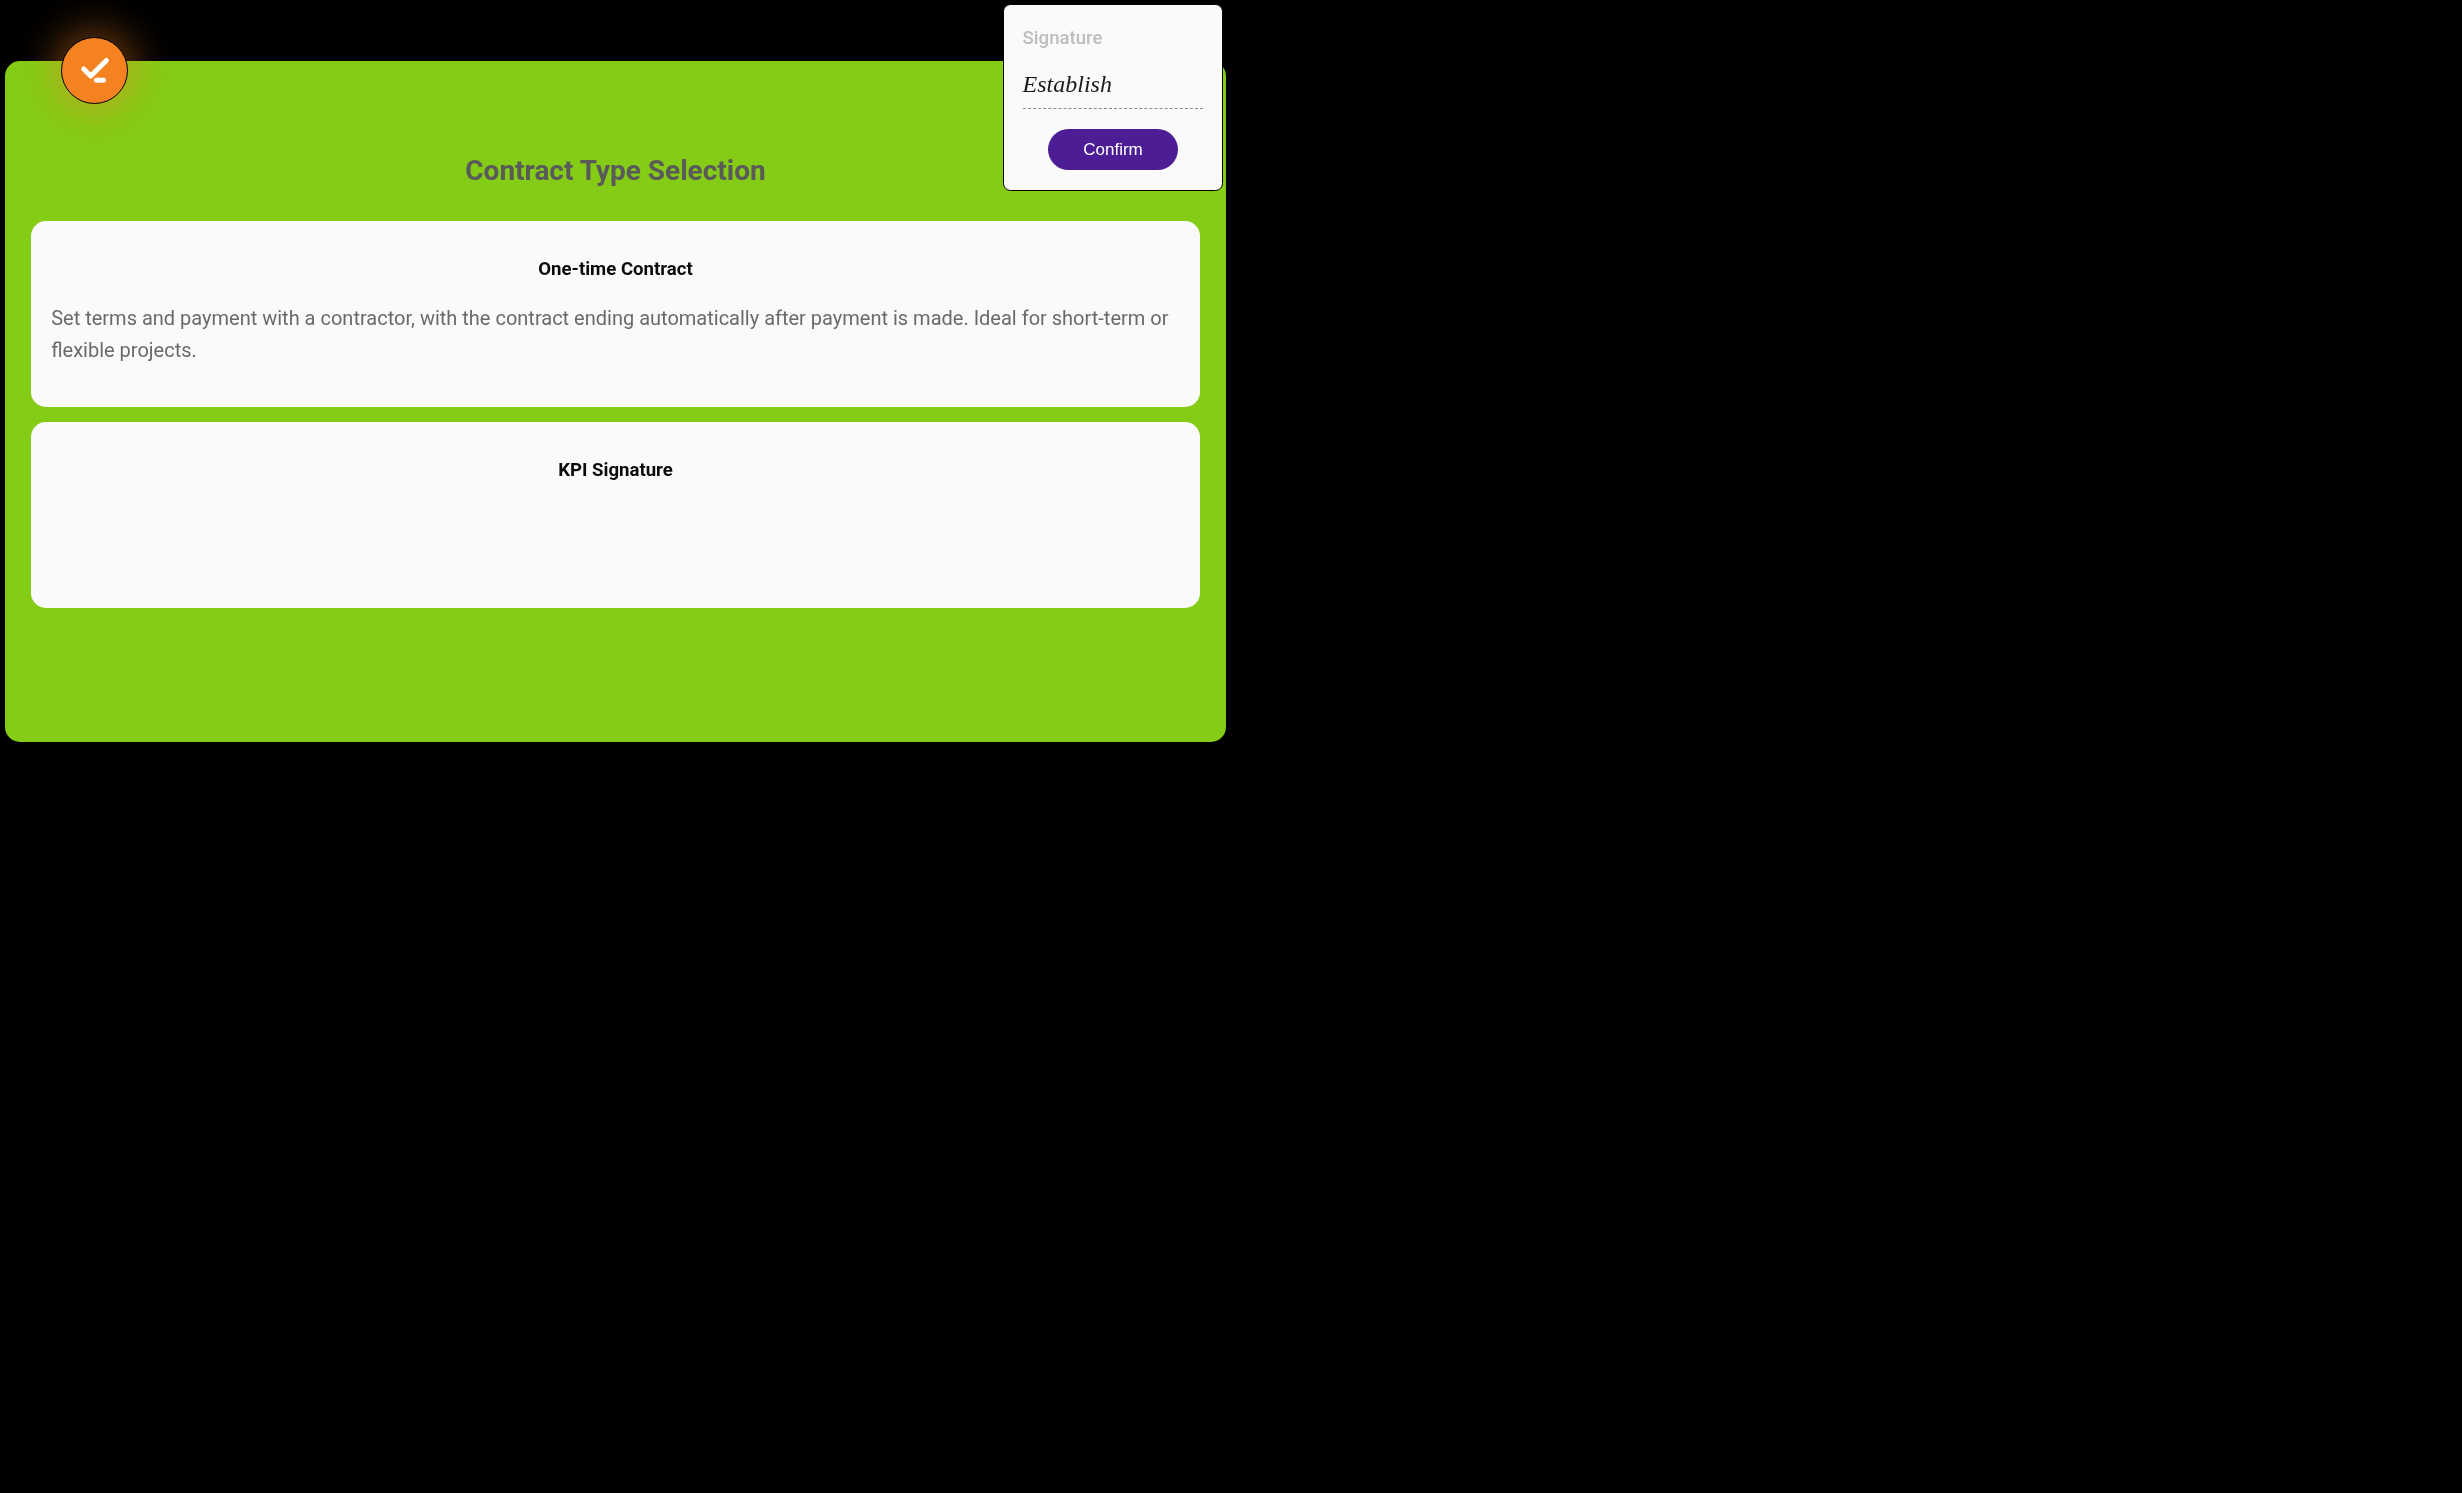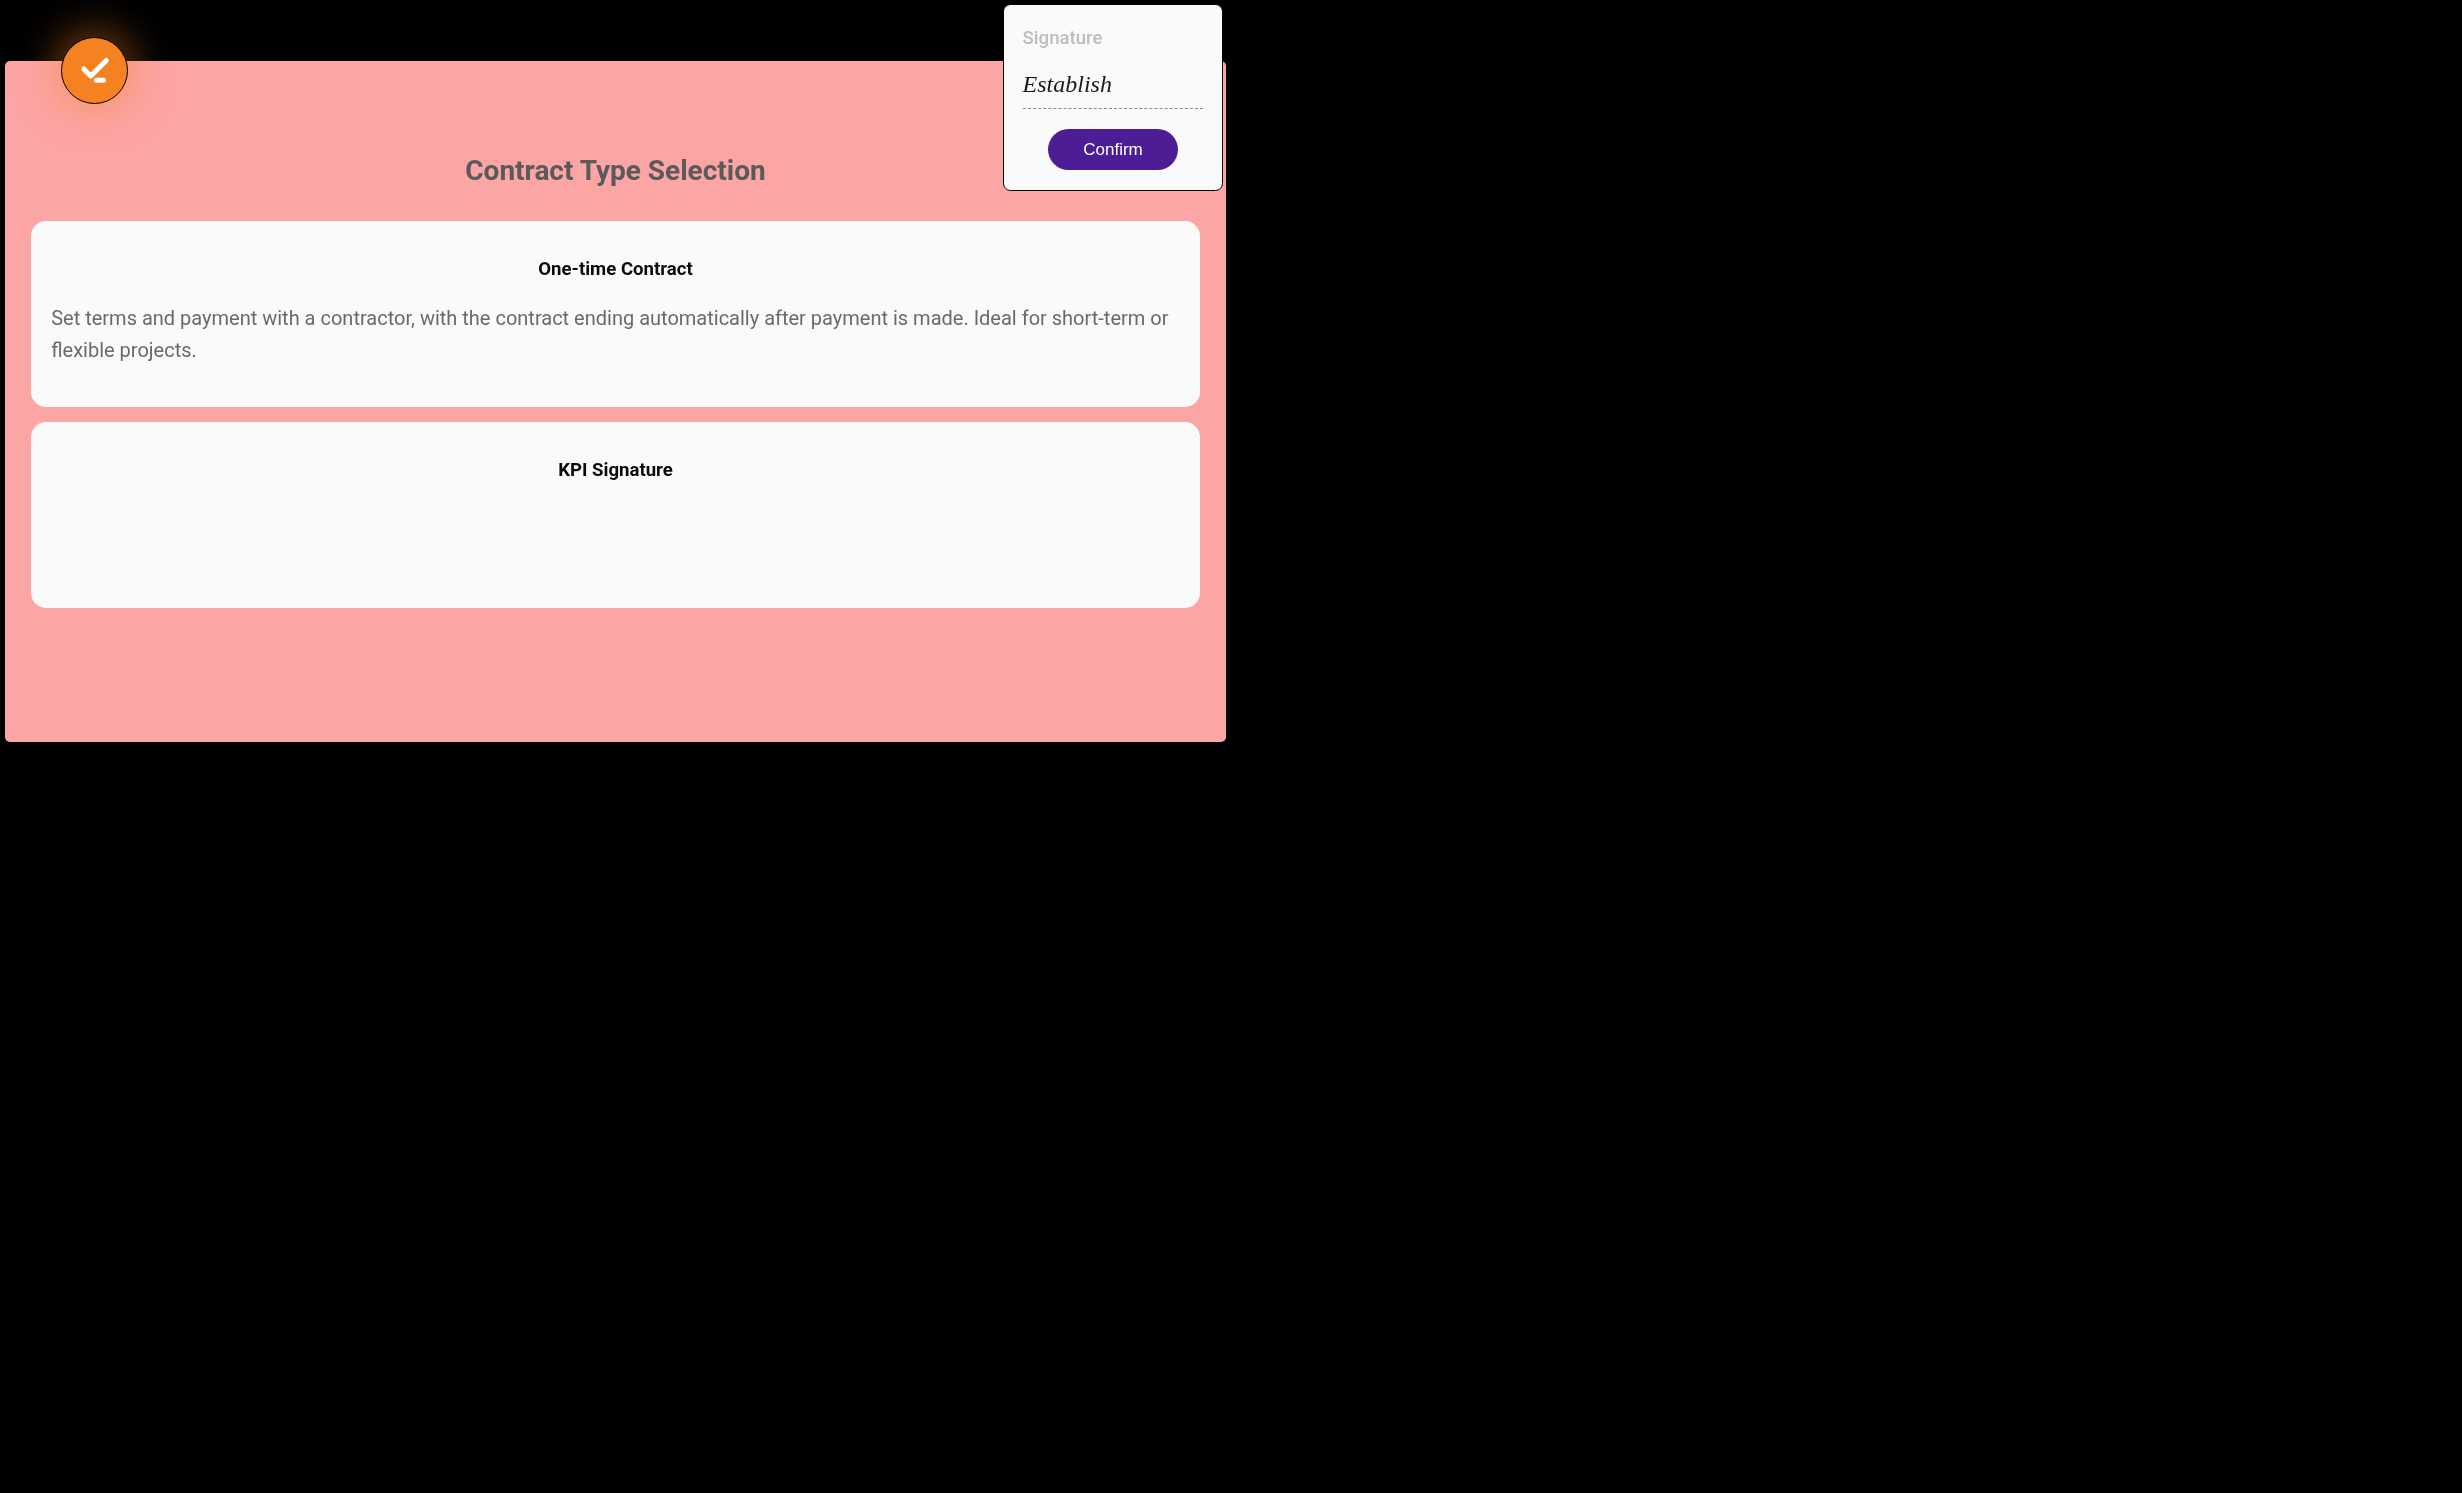--- a/index.html
+++ b/index.html
@@ -15,22 +15,22 @@
       height: 747px;
       position: relative;
     }
     
     .main-container {
       position: absolute;
       top: 61px;
       left: 4.7px;
       right: 4.7px;
       bottom: 4.7px;
-      background: #fca5a5;
-      border-radius: 5px;
+      background: #84cc16;
+      border-radius: 15px;
       padding: 93px 26px 37px 26px;
     }
     
     .check-badge {
       position: absolute;
       top: 37px;
       left: 61px;
       width: 67px;
       height: 67px;
       background: #F58220;

